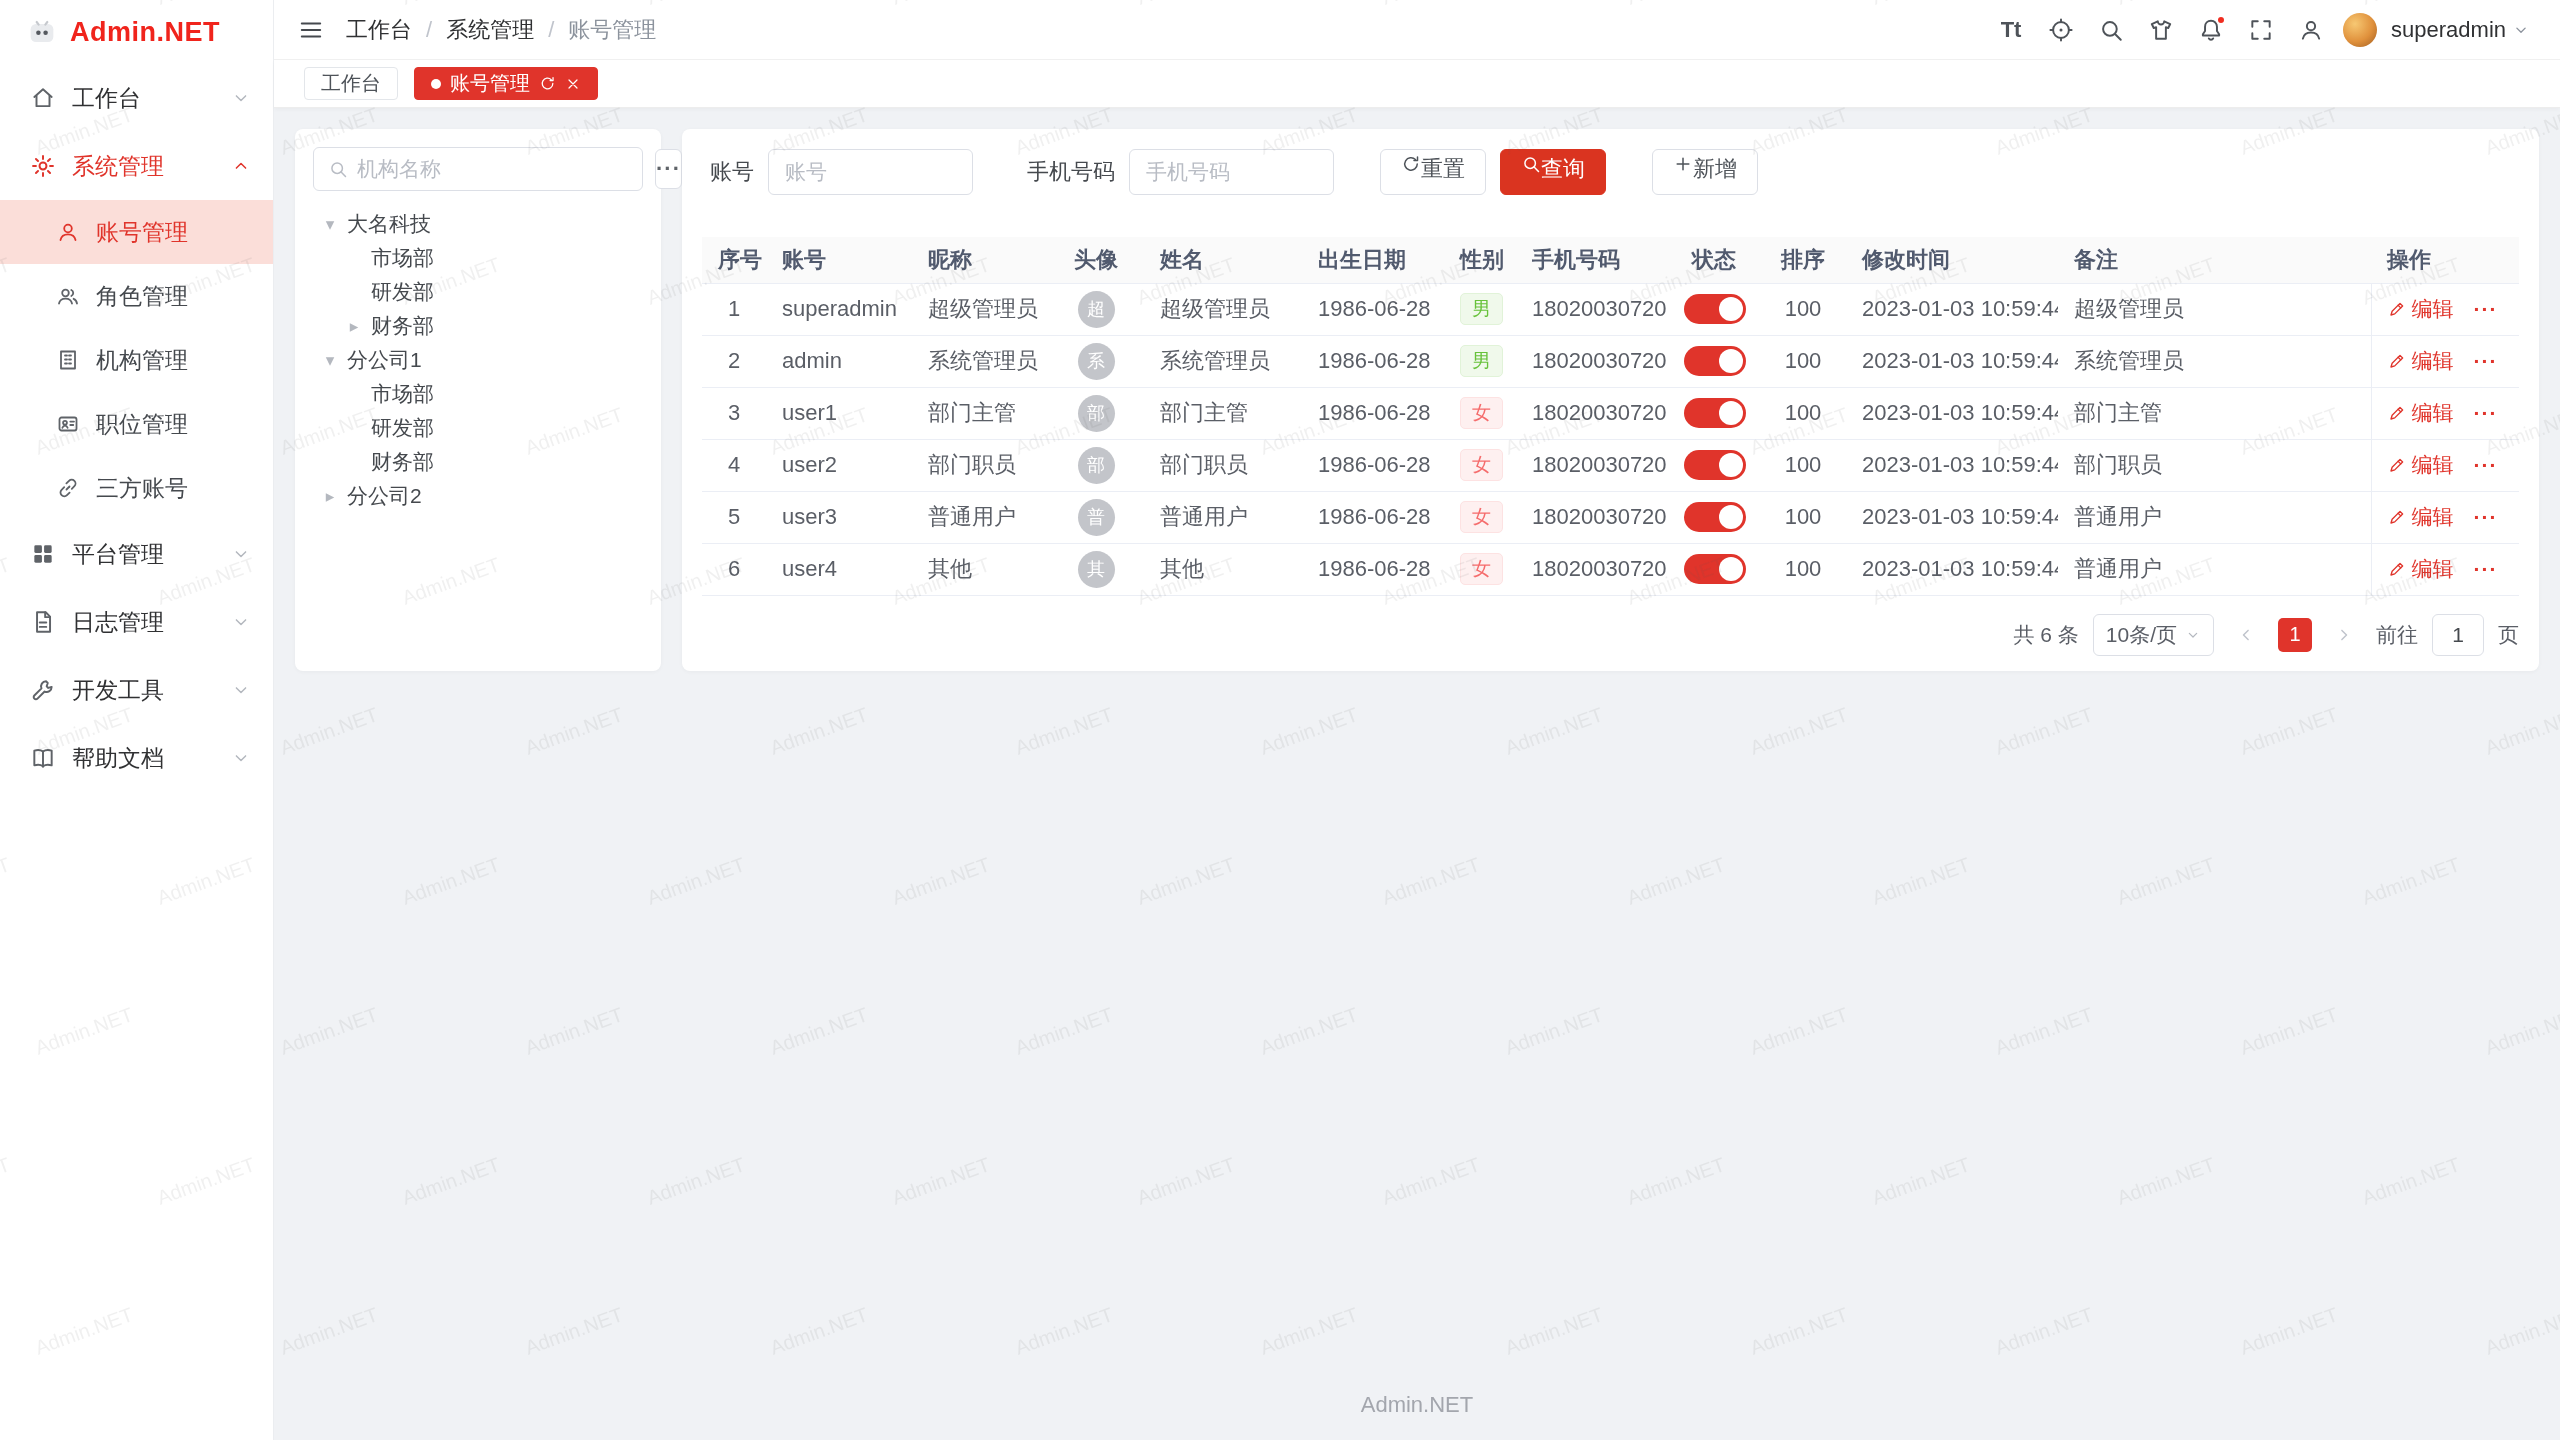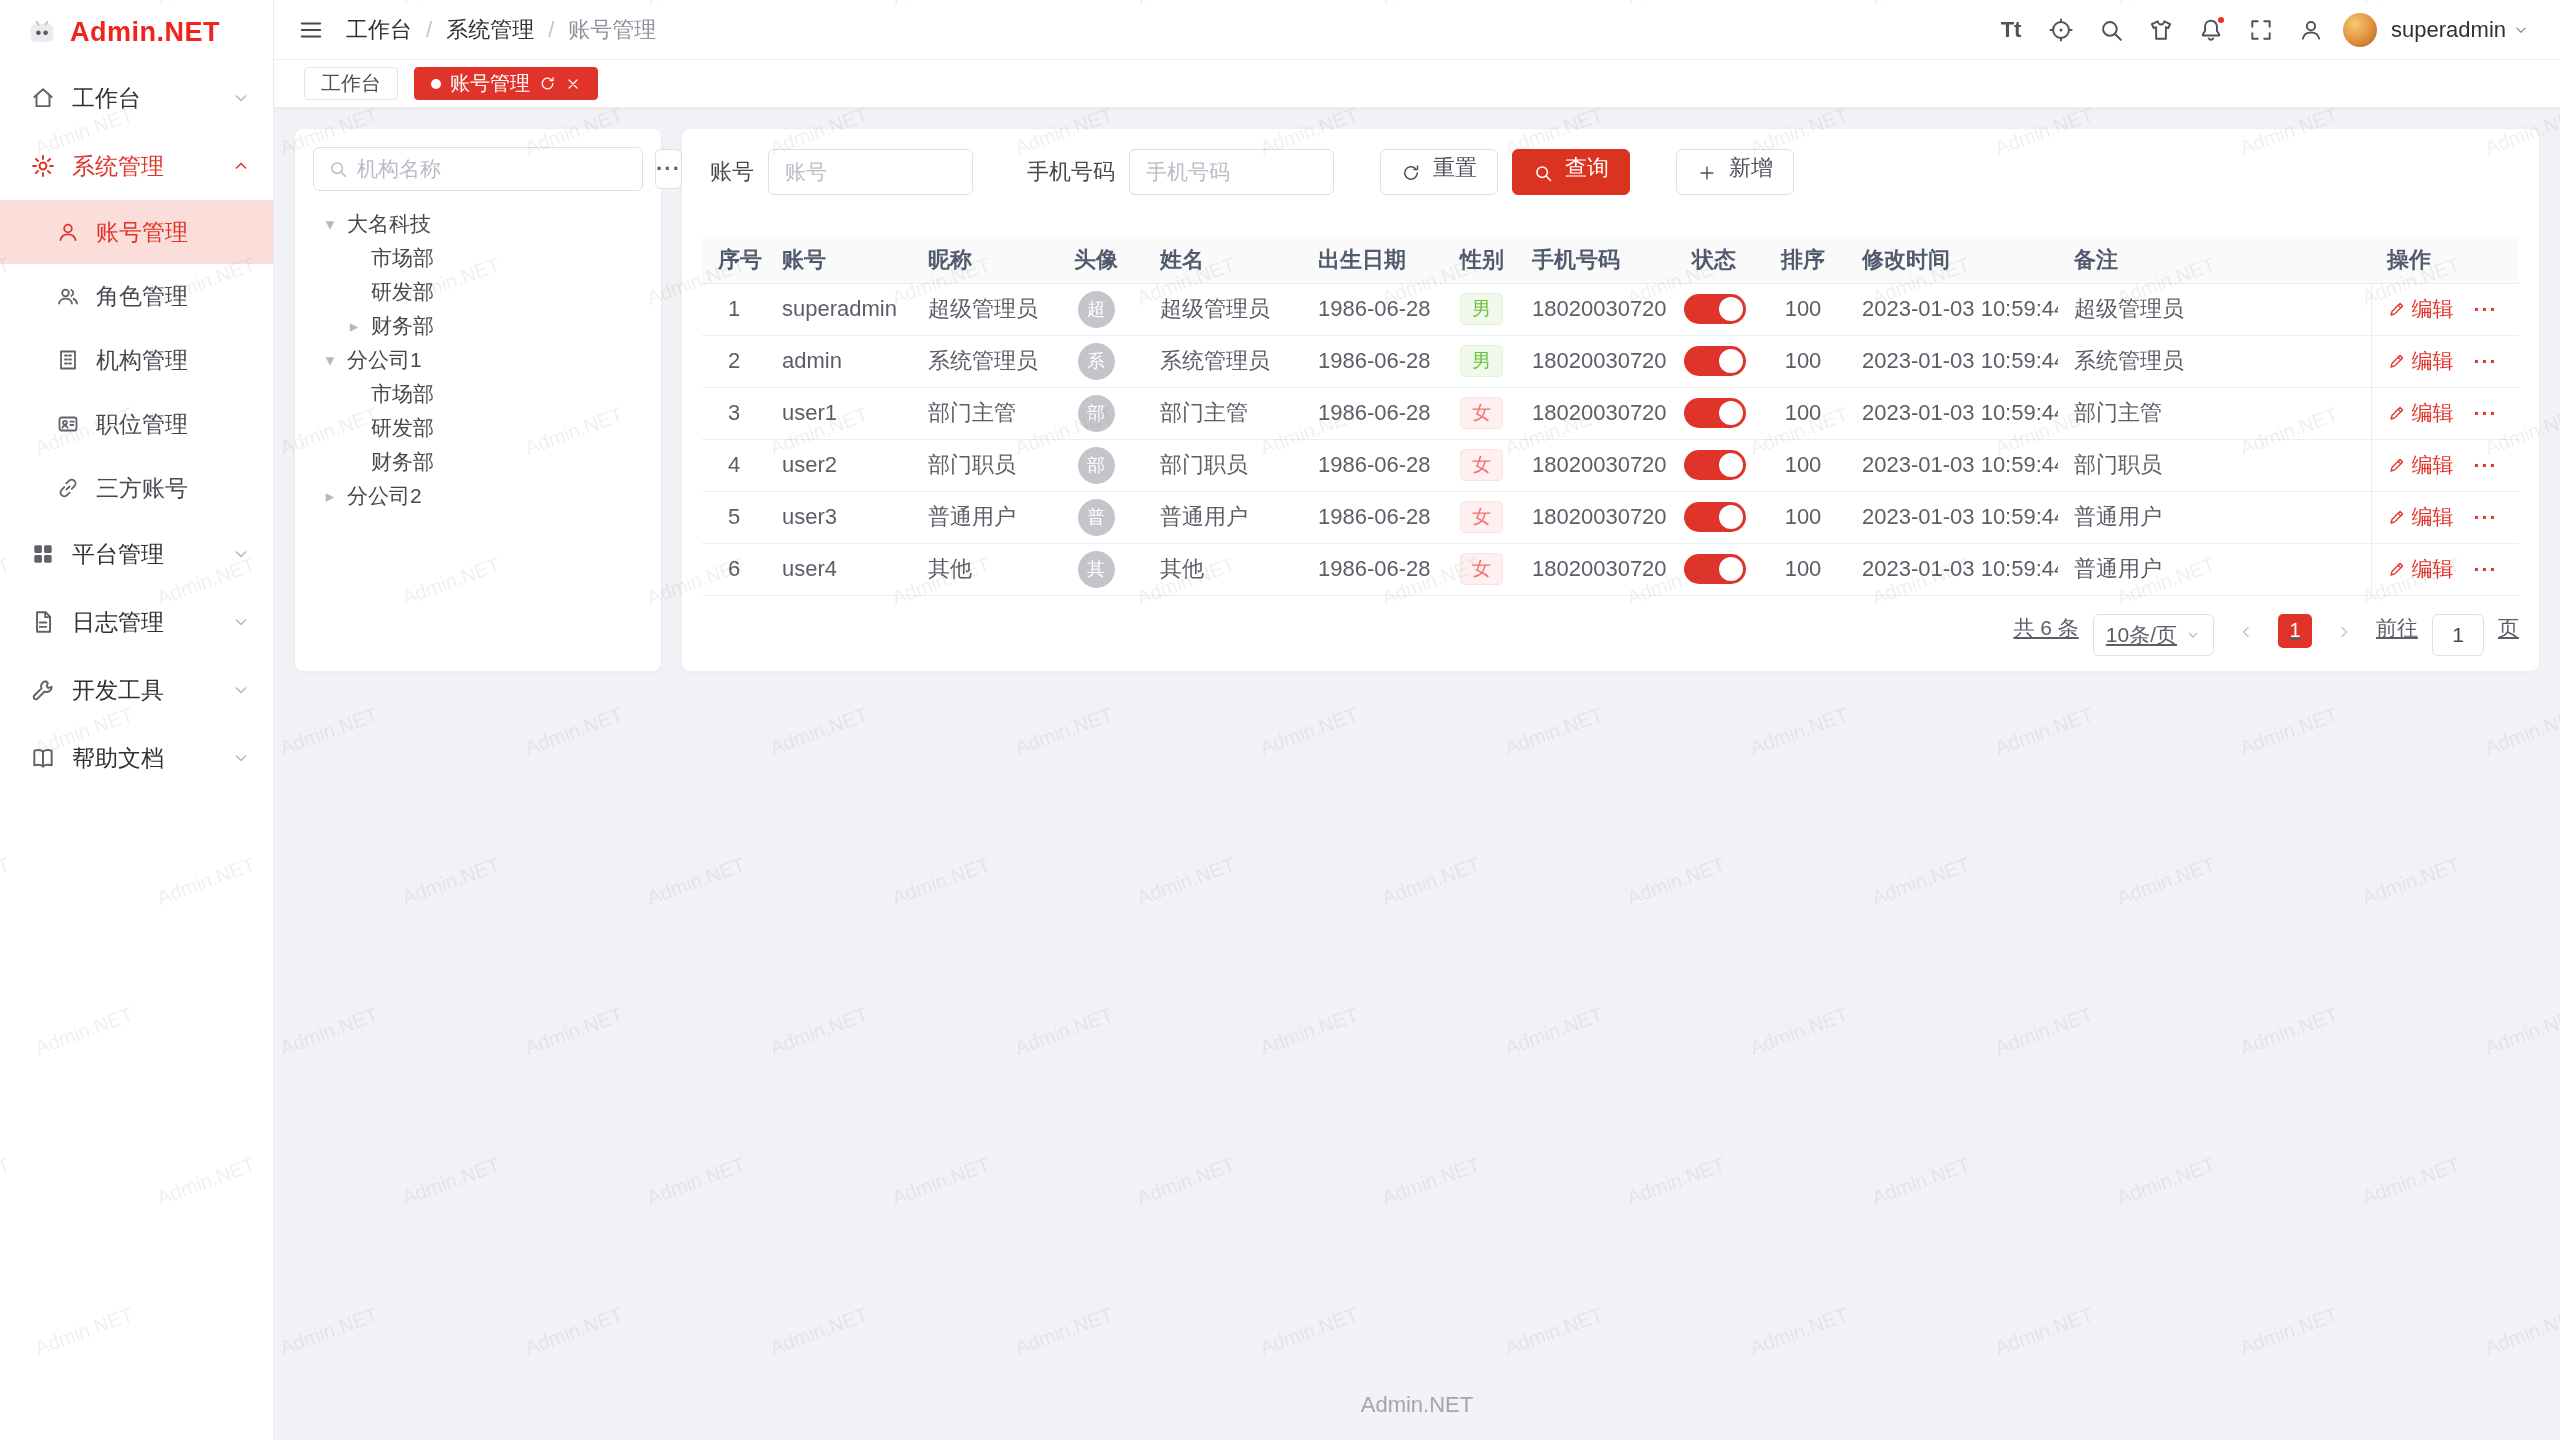--- a/index.html
+++ b/index.html
@@ -76,41 +76,41 @@
   .t-caret { width:34px; display:flex; justify-content:center; color:#b4b8bf; font-size:17px; flex-shrink:0; }
 
   
   .table-card { flex:1; min-width:0; height:542px; padding:20px; display:flex; flex-direction:column; }
   .query-row { display:flex; align-items:center; gap:14px; }
   .q-label { font-size:22px; color:#45494e; margin-left:8px; }
   .q-input { width:205px; height:46px; border:1px solid #dcdfe6; border-radius:6px; background:#fff; padding:0 16px; display:flex; align-items:center; }
   .q-input input { border:none; outline:none; width:100%; font-size:21px; font-family:inherit; color:#45494e; background:transparent; }
   .q-input input::placeholder { color:#b8bcc4; }
   .q-gap { width:18px; }
-  .btn { height:46px; border-radius:6px; display:inline-flex; align-items:flex-end; gap:12px; padding:11px 20px; font-size:22px; cursor:pointer; border:1px solid #dcdfe6; background:#fff; color:#4e5359; }
+  .btn { height:46px; border-radius:6px; display:inline-flex; align-items:flex-start; gap:0; padding:4px 20px; font-size:22px; cursor:pointer; border:1px solid #dcdfe6; background:#fff; color:#4e5359; }
   .btn .bi { display:flex; }
   .btn-primary { background:#da3420; border-color:#da3420; color:#fff; }
   .card-divider { height:1px; background:#efefef; margin:20px -20px 0; }
 
   table.data-table { width:100%; border-collapse:collapse; table-layout:fixed; margin-top:22px; font-size:22px; color:#5a5e66; }
   .data-table th { background:#fafafa; height:46px; font-weight:bold; color:#515a6e; text-align:left; padding:0 16px; border-bottom:1px solid #ebeef5; font-size:22px; white-space:nowrap; }
   .data-table td { height:52px; padding:0 16px; border-bottom:1px solid #ebeef5; white-space:nowrap; overflow:hidden; }
   .data-table th.c, .data-table td.c { text-align:center; }
   .avatar-circle { display:inline-flex; width:37px; height:37px; border-radius:50%; background:#c3c5ca; color:#fff; font-size:18px; align-items:center; justify-content:center; vertical-align:middle; }
   .tag { display:inline-block; height:32px; line-height:30px; padding:0 11px; border-radius:5px; font-size:19px; }
   .tag-male { background:#f0f9eb; border:1px solid #e1f3d8; color:#67c23a; }
   .tag-female { background:#fef0f0; border:1px solid #fde2e2; color:#f56c6c; }
   .switch { display:inline-block; width:62px; height:30px; border-radius:15px; background:#e0342b; position:relative; vertical-align:middle; cursor:pointer; }
   .switch .knob { position:absolute; top:3px; right:3px; width:24px; height:24px; border-radius:50%; background:#fff; }
   .op-cell { border-left:1px solid #ebeef5; color:#e0342b; }
   .op-inner { display:flex; align-items:center; gap:20px; }
   .op-edit { display:inline-flex; align-items:center; gap:6px; cursor:pointer; font-size:21px; }
   .op-more { cursor:pointer; font-weight:bold; letter-spacing:1px; font-size:21px; }
 
-  .pager { margin-top:18px; display:flex; justify-content:flex-end; gap:14px; font-size:21px; color:#5a5e66;text-decoration:underline; }
+  .pager { margin-top:18px; display:flex; align-items:center; justify-content:flex-end; gap:14px; font-size:21px; color:#5a5e66; }
   .page-size { height:42px; min-width:118px; border:1px solid #dcdfe6; border-radius:6px; display:flex; align-items:center; justify-content:space-between; gap:8px; padding:0 12px; cursor:pointer; color:#5a5e66; background:#fff; }
   .page-size .mi-caret { color:#b4b8bf; display:flex; }
   .pg-arrow { width:36px; height:36px; display:flex; align-items:center; justify-content:center; color:#c0c4cc; cursor:pointer; }
   .pg-num { min-width:34px; height:34px; border-radius:5px; background:#e0342b; color:#fff; display:flex; align-items:center; justify-content:center; font-size:20px; cursor:pointer; }
   .goto-input { width:52px; height:42px; border:1px solid #dcdfe6; border-radius:6px; text-align:center; }
   .goto-input input { width:100%; height:100%; border:none; outline:none; text-align:center; font-size:21px; font-family:inherit; color:#45494e; background:transparent; }
 
   
   .page-footer { position:absolute; left:0; right:0; bottom:14px; text-align:center; z-index:2; }
   .pf-title { color:#a3a6ad; font-size:22px; margin-bottom:8px; }

